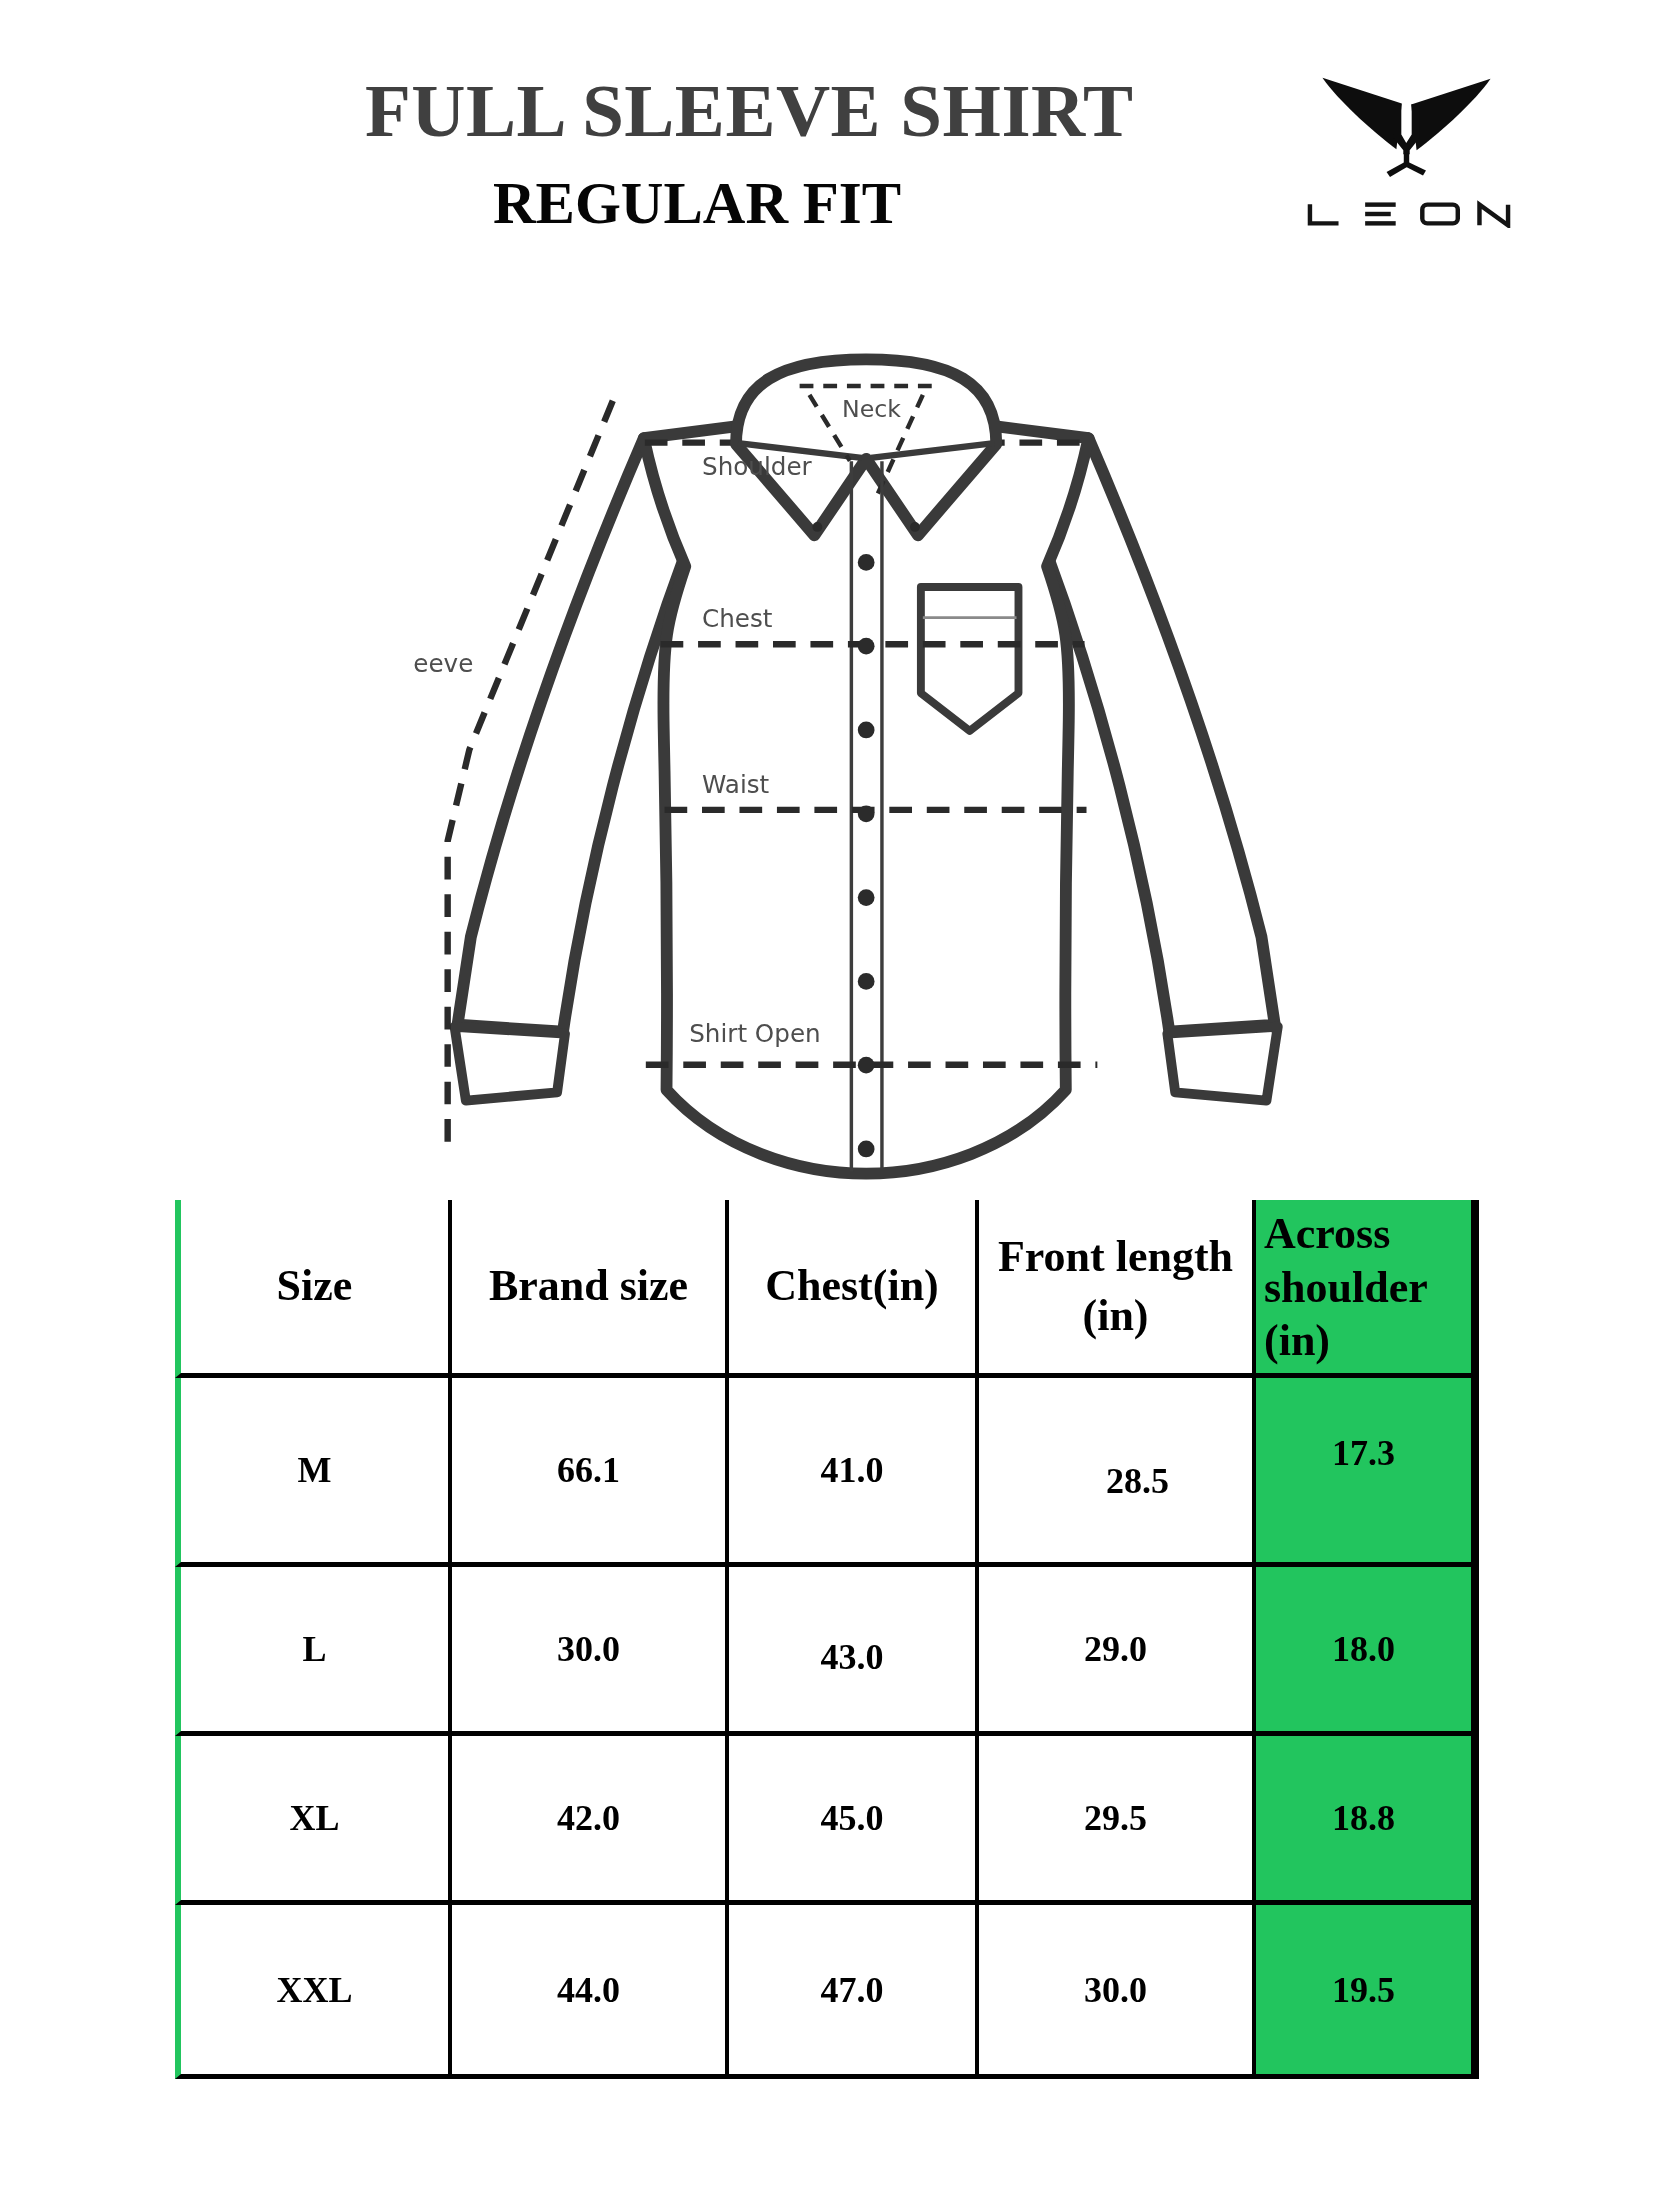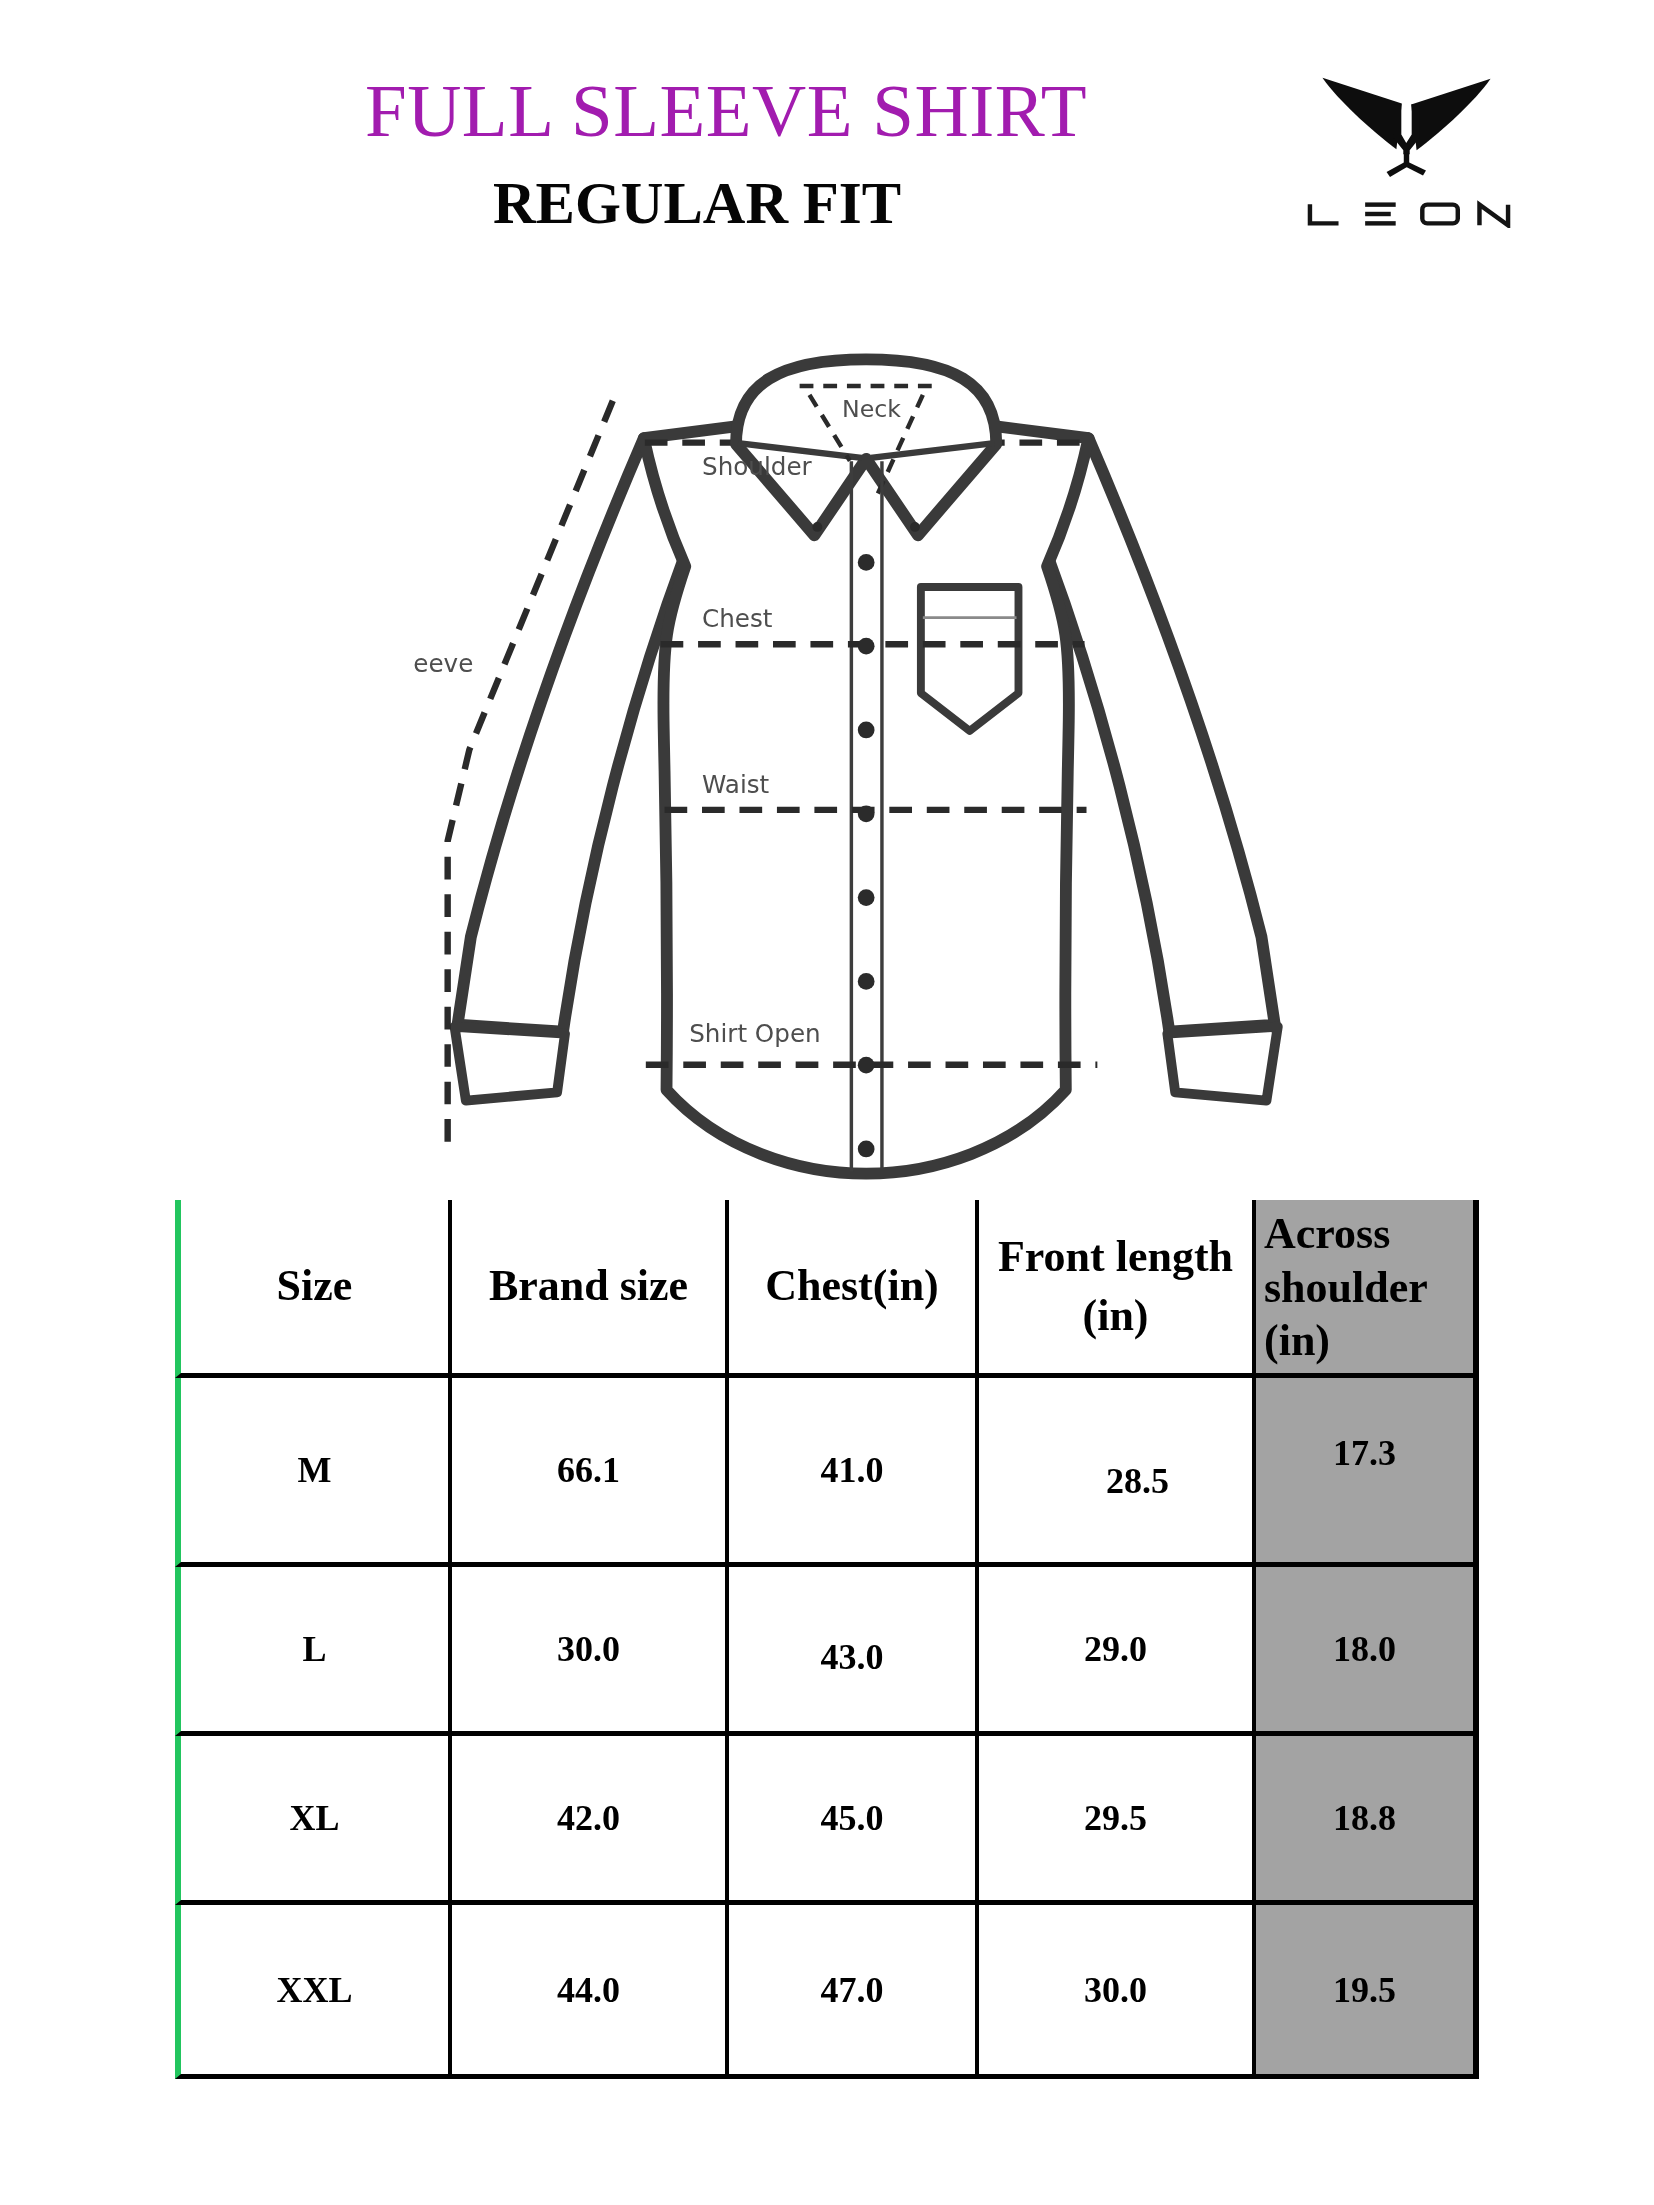--- a/index.html
+++ b/index.html
@@ -8,21 +8,21 @@
     width: 1654px; height: 2205px;
     position: relative;
     font-family: "Liberation Serif", serif;
     overflow: hidden;
   }
 
   
   .title {
     position: absolute; left: 365px; top: 73px; width: 651px;
     text-align: center;
-    font-size: 75px; font-weight: normal; color: #a21caf;
+    font-size: 75px; font-weight: bold; color: #404040;
     letter-spacing: 0.5px; line-height: 1; white-space: nowrap;
   }
   .subtitle {
     position: absolute; left: 493px; top: 174px; width: 362px;
     text-align: left;
     font-size: 59px; font-weight: bold; color: #050505;
     line-height: 1; white-space: nowrap;
   }
 
   
@@ -49,21 +49,21 @@
   }
   .cell {
     border-right: 4px solid #000;
     border-bottom: 5px solid #000;
     display: flex; flex-direction: column;
     align-items: center; justify-content: center;
     font-weight: bold;
     background: #fff;
   }
   .cell.col-first { border-left: 6px solid #22c55e; text-align: center; }
-  .cell.col-last  { border-right: 6px solid #000000; background: #a3a3a3; }
+  .cell.col-last  { border-right: 8px solid #000000; background: #22c55e; }
   
   .hcell { font-size: 44px; line-height: 1.32; }
   .dcell { font-size: 36px; }
   .hcell.align-top-left {
     align-items: flex-start; justify-content: flex-start;
     padding: 7px 0 0 8px; text-align: left; line-height: 1.22;
   }
   .dy-down   > span { transform: translateY(11px); display:inline-block;margin-left:44px; }
   .dy-up     > span { transform: translateY(-17px); display:inline-block; }
   .dy-down-s > span { transform: translateY(8px); display:inline-block; }

